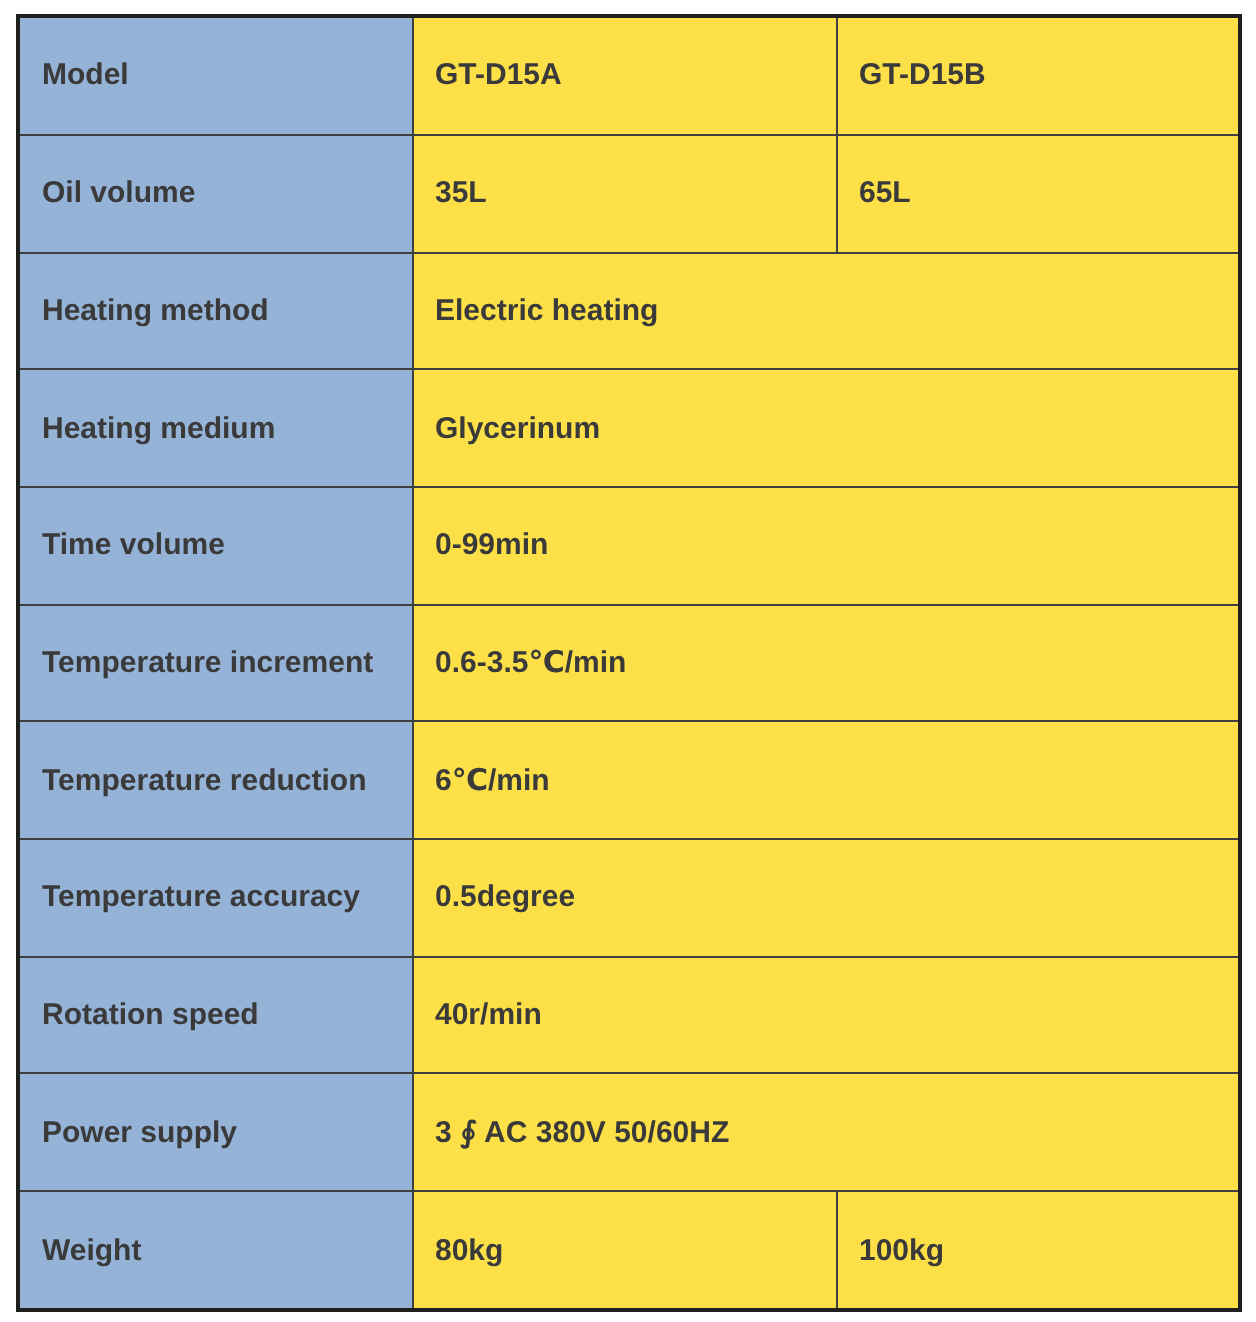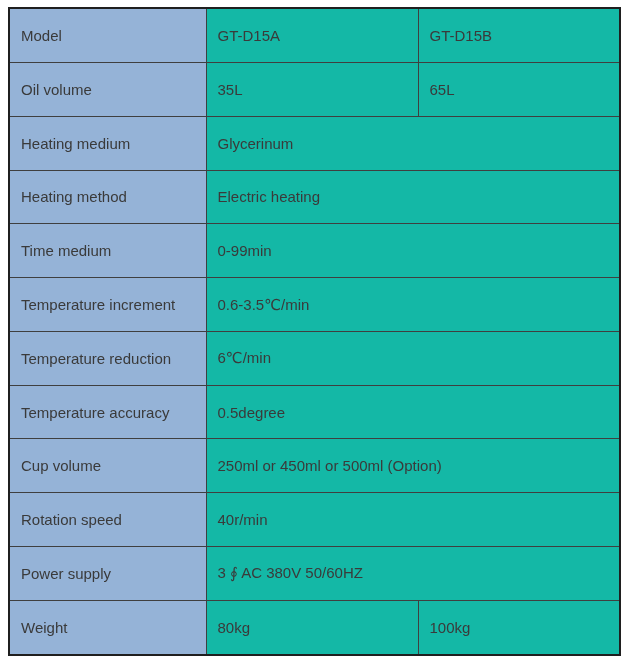--- a/index.html
+++ b/index.html
@@ -9,20 +9,21 @@
     width: 628px;
     height: 661px;
     font-family: "Liberation Sans", "DejaVu Sans", sans-serif;
   }
   .page {
     width: 628px;
     height: 661px;
     background: #ffffff;
     box-sizing: border-box;
     padding: 7px 24px 5px 8px;
+    font-weight: bold;
   }
   table.spec-table {
     border-collapse: collapse;
     width: 611px;
     height: 649px;
     table-layout: fixed;
     border: 2px solid #1f1f1f;
   }
   table.spec-table td {
     border: 1px solid #3f3f3f;
@@ -31,21 +32,21 @@
     font-size: 15px;
     color: #3a3a3a;
     vertical-align: middle;
     overflow: hidden;
     white-space: nowrap;
   }
   td.label-cell {
     background: #95b3d7;
   }
   td.value-cell {
-    background: #14b8a6;
+    background: #fde047;
   }
   col.c1 { width: 197px; }
   col.c2 { width: 212px; }
   col.c3 { width: 202px; }
 </style>
 </head>
 <body>
 
 <div class="page">
   <table class="spec-table">
@@ -59,46 +60,42 @@
           <td class="label-cell">Model</td>
           <td class="value-cell">GT-D15A</td>
           <td class="value-cell">GT-D15B</td>
         </tr>
         <tr>
           <td class="label-cell">Oil volume</td>
           <td class="value-cell">35L</td>
           <td class="value-cell">65L</td>
         </tr>
         <tr>
+          <td class="label-cell">Heating method</td>
+          <td class="value-cell" colspan="2">Electric heating</td>
+        </tr>
+        <tr>
           <td class="label-cell">Heating medium</td>
           <td class="value-cell" colspan="2">Glycerinum</td>
         </tr>
         <tr>
-          <td class="label-cell">Heating method</td>
-          <td class="value-cell" colspan="2">Electric heating</td>
-        </tr>
-        <tr>
-          <td class="label-cell">Time medium</td>
+          <td class="label-cell">Time volume</td>
           <td class="value-cell" colspan="2">0-99min</td>
         </tr>
         <tr>
           <td class="label-cell">Temperature increment</td>
           <td class="value-cell" colspan="2">0.6-3.5℃/min</td>
         </tr>
         <tr>
           <td class="label-cell">Temperature reduction</td>
           <td class="value-cell" colspan="2">6℃/min</td>
         </tr>
         <tr>
           <td class="label-cell">Temperature accuracy</td>
           <td class="value-cell" colspan="2">0.5degree</td>
-        </tr>
-        <tr>
-          <td class="label-cell">Cup volume</td>
-          <td class="value-cell" colspan="2">250ml or 450ml or 500ml (Option)</td>
         </tr>
         <tr>
           <td class="label-cell">Rotation speed</td>
           <td class="value-cell" colspan="2">40r/min</td>
         </tr>
         <tr>
           <td class="label-cell">Power supply</td>
           <td class="value-cell" colspan="2">3 ∮ AC 380V 50/60HZ</td>
         </tr>
         <tr>

